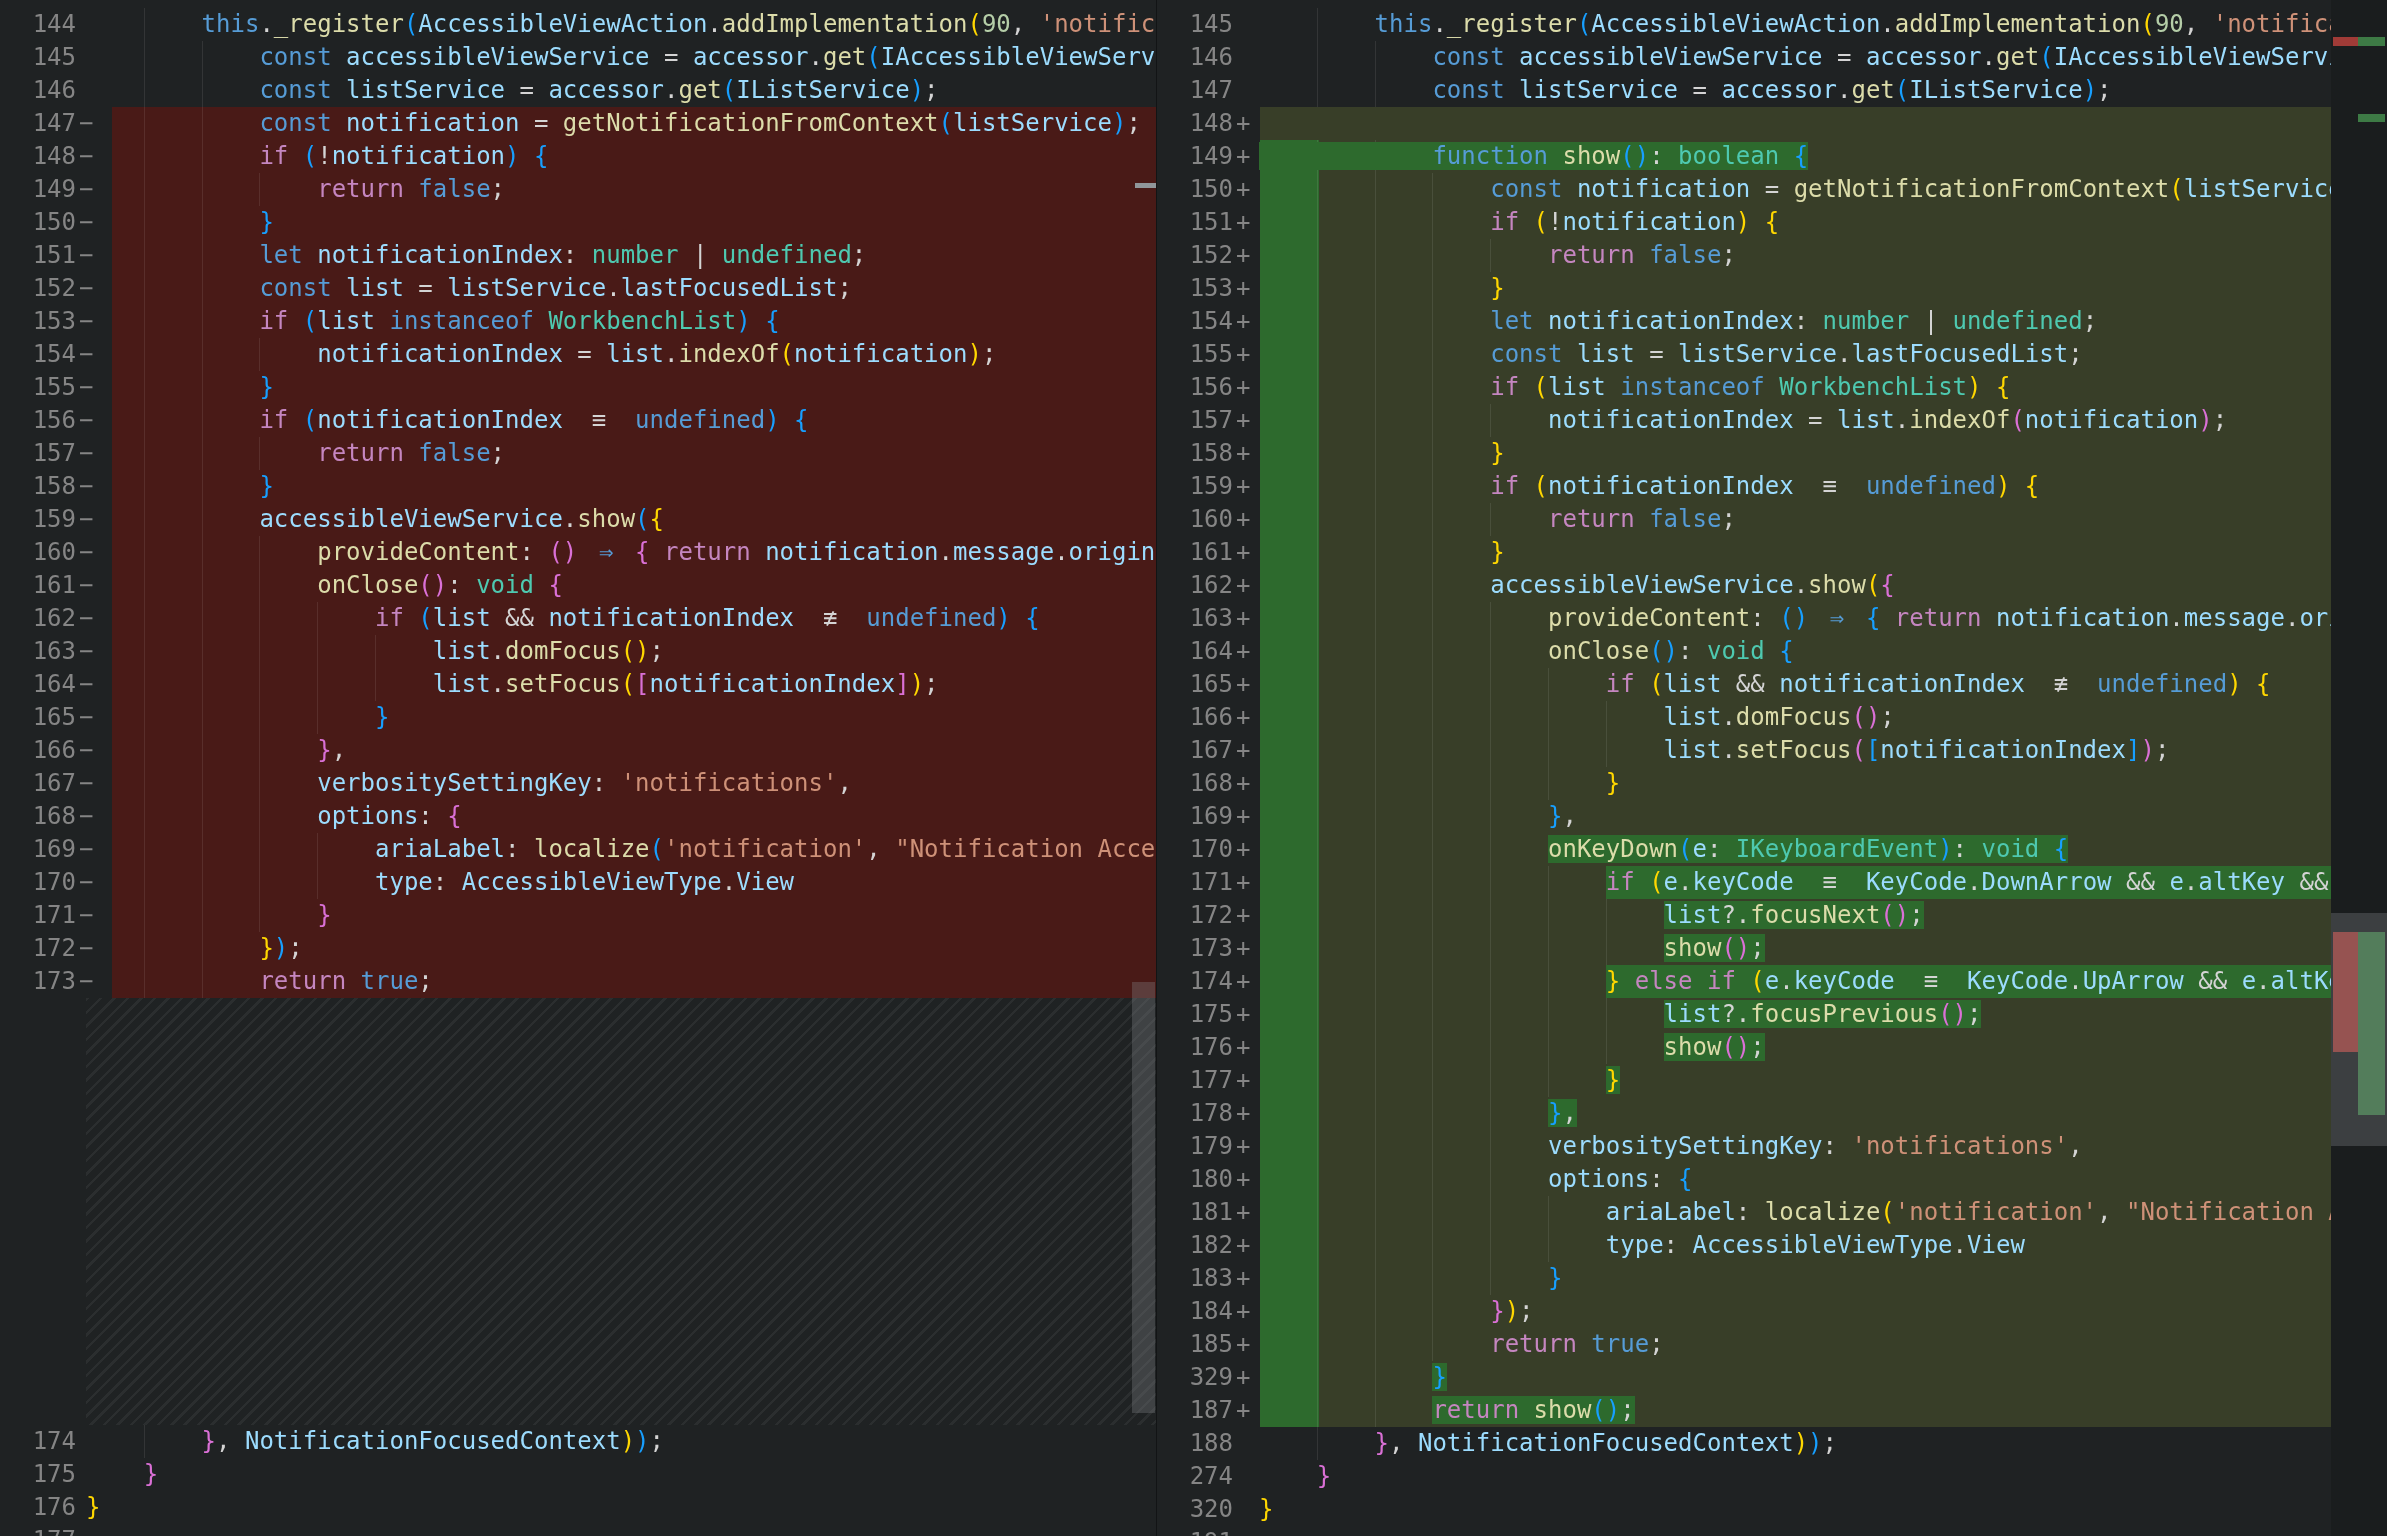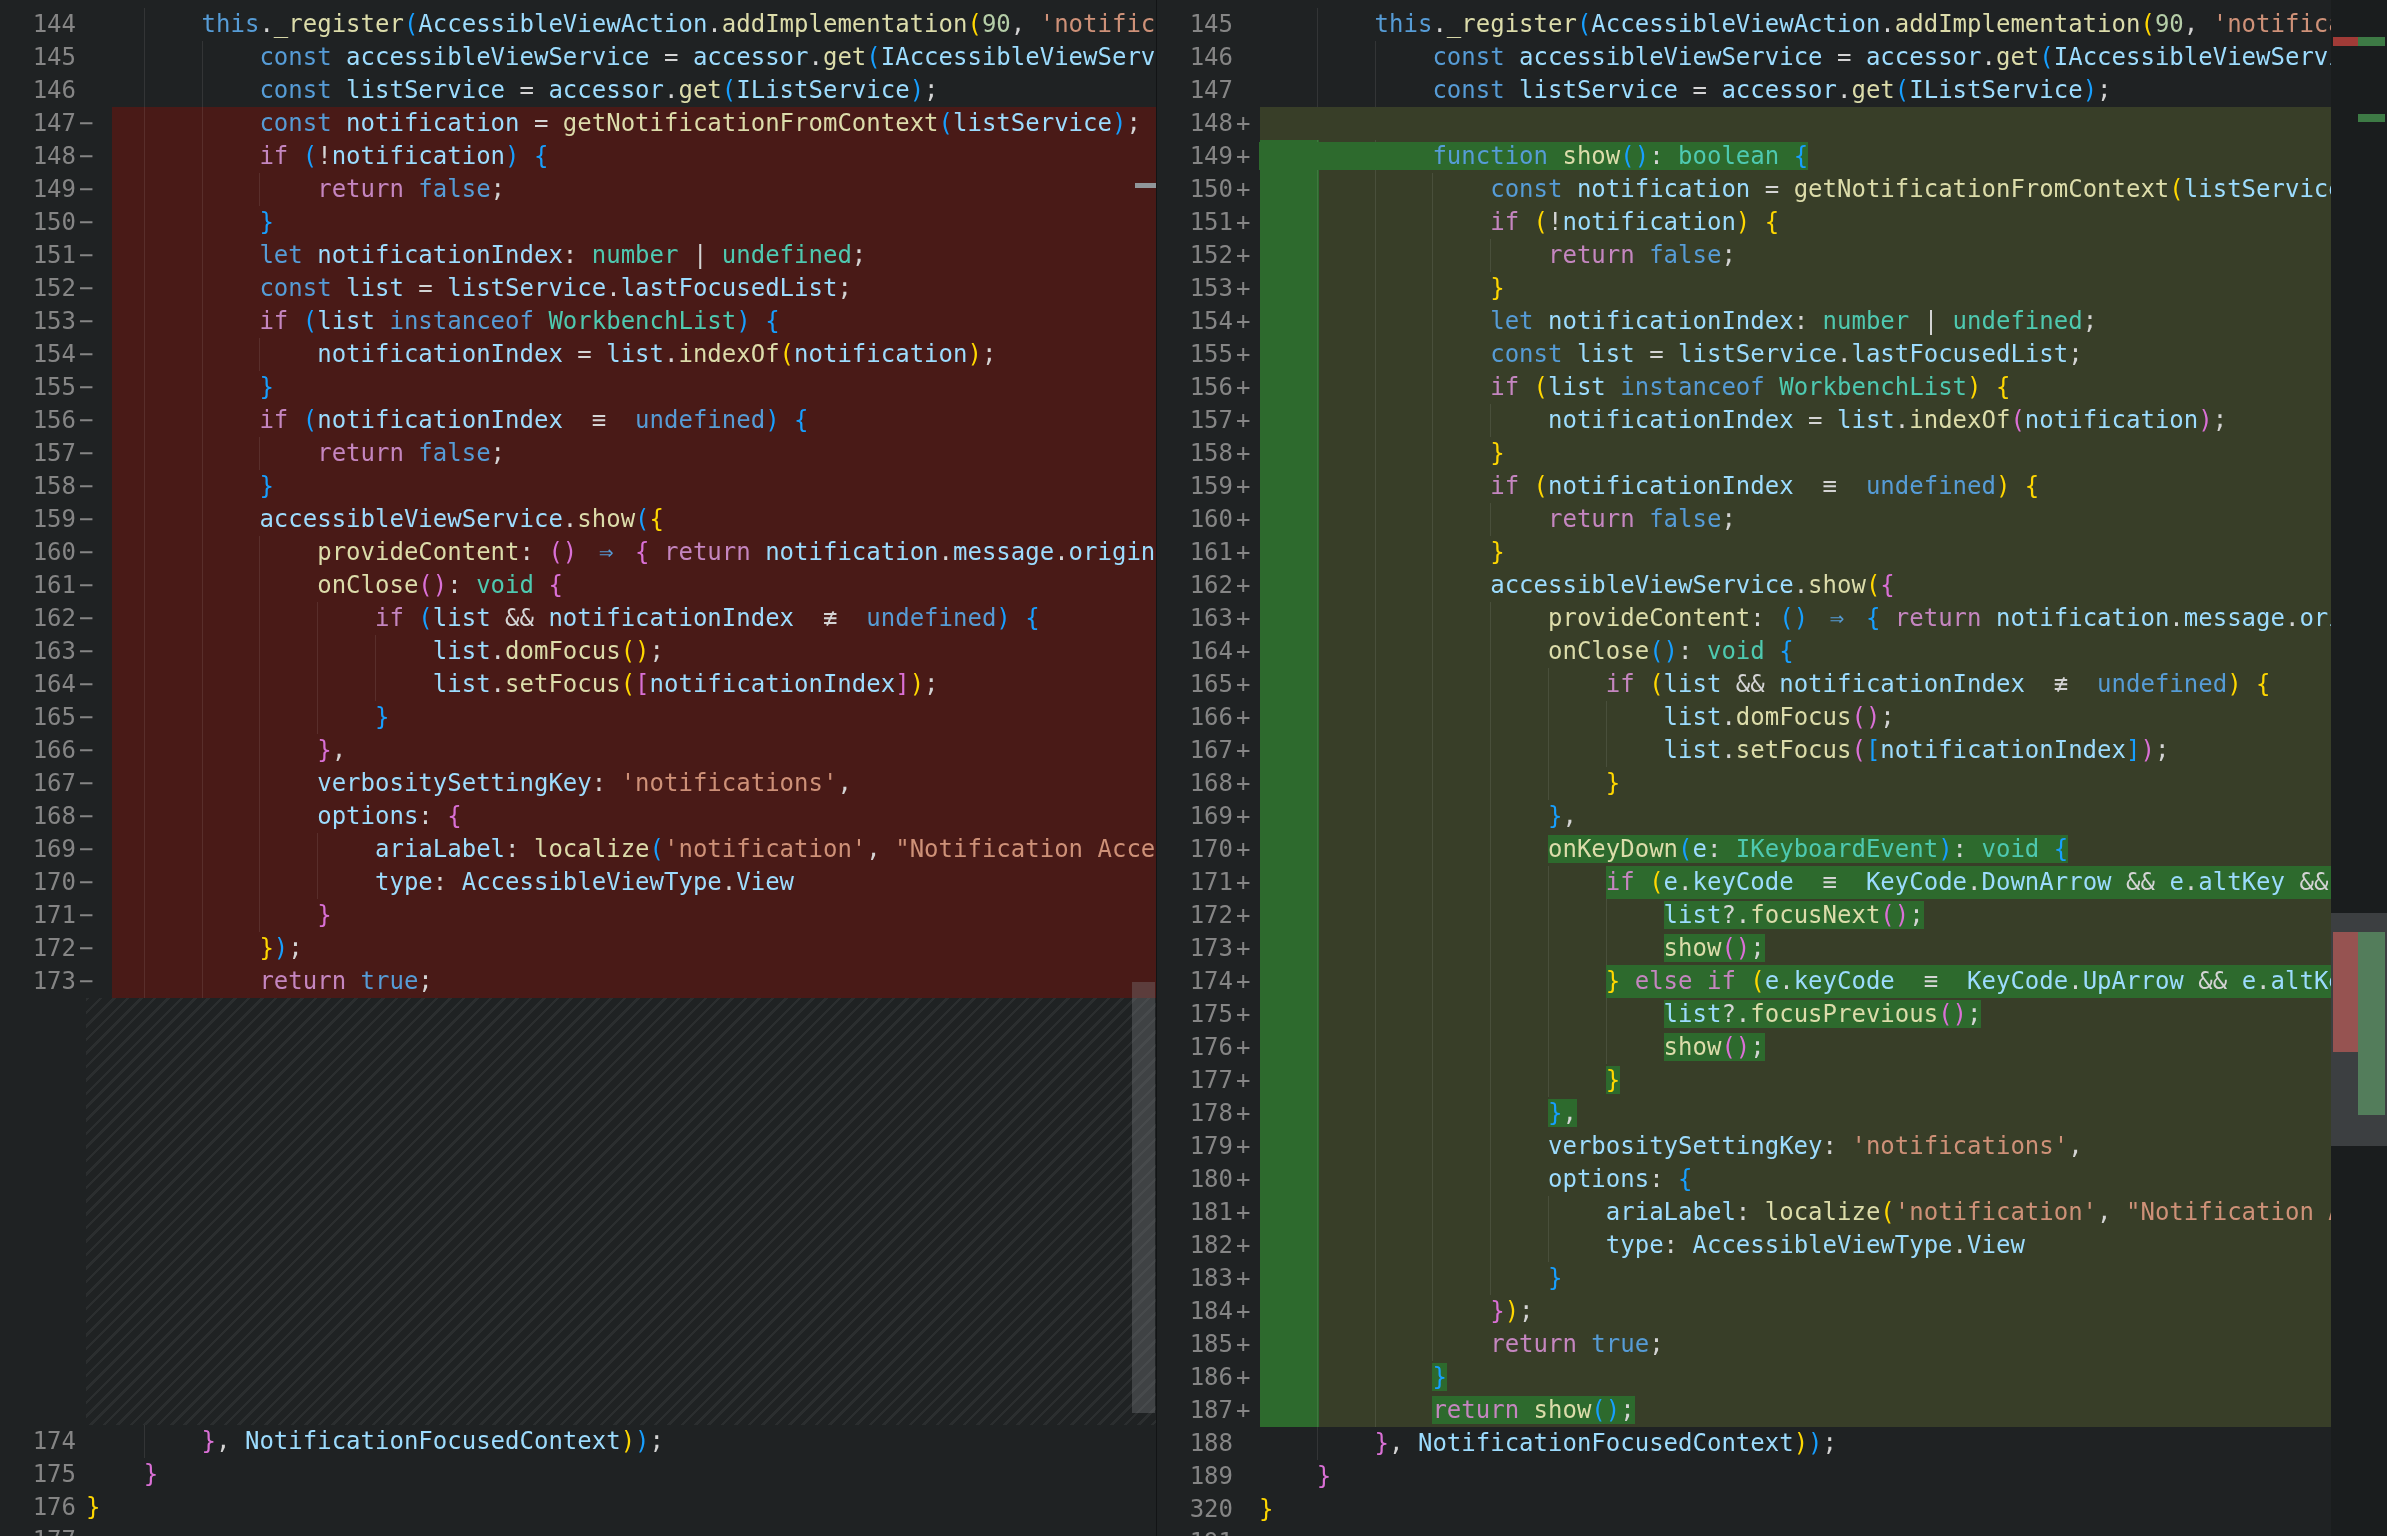--- a/index.html
+++ b/index.html
@@ -111,24 +111,24 @@
         <div class="row"><div class="bgadd"></div><div class="strip"></div><div class="guide" style="left: calc(4ch + 102px);"></div><div class="guide" style="left: calc(8ch + 102px);"></div><div class="guide" style="left: calc(12ch + 102px);"></div><div class="guide" style="left: calc(16ch + 102px);"></div><div class="guide" style="left: calc(20ch + 102px);"></div><div class="guide" style="left: calc(24ch + 102px);"></div><span class="num">176</span><span class="sign">+</span><span class="code" style="left: 102px;">                            <span class="hl"><span style="color:#dcdcaa">show</span><span style="color:#da70d6">(</span><span style="color:#da70d6">)</span><span style="color:#d4d4d4">;</span></span></span></div>
         <div class="row"><div class="bgadd"></div><div class="strip"></div><div class="guide" style="left: calc(4ch + 102px);"></div><div class="guide" style="left: calc(8ch + 102px);"></div><div class="guide" style="left: calc(12ch + 102px);"></div><div class="guide" style="left: calc(16ch + 102px);"></div><div class="guide" style="left: calc(20ch + 102px);"></div><span class="num">177</span><span class="sign">+</span><span class="code" style="left: 102px;">                        <span class="hl"><span style="color:#ffd700">}</span></span></span></div>
         <div class="row"><div class="bgadd"></div><div class="strip"></div><div class="guide" style="left: calc(4ch + 102px);"></div><div class="guide" style="left: calc(8ch + 102px);"></div><div class="guide" style="left: calc(12ch + 102px);"></div><div class="guide" style="left: calc(16ch + 102px);"></div><span class="num">178</span><span class="sign">+</span><span class="code" style="left: 102px;">                    <span class="hl"><span style="color:#179fff">}</span><span style="color:#d4d4d4">,</span></span></span></div>
         <div class="row"><div class="bgadd"></div><div class="strip"></div><div class="guide" style="left: calc(4ch + 102px);"></div><div class="guide" style="left: calc(8ch + 102px);"></div><div class="guide" style="left: calc(12ch + 102px);"></div><div class="guide" style="left: calc(16ch + 102px);"></div><span class="num">179</span><span class="sign">+</span><span class="code" style="left: 102px;">                    <span style="color:#9cdcfe">verbositySettingKey</span><span style="color:#d4d4d4">:</span> <span style="color:#ce9178">'notifications'</span><span style="color:#d4d4d4">,</span></span></div>
         <div class="row"><div class="bgadd"></div><div class="strip"></div><div class="guide" style="left: calc(4ch + 102px);"></div><div class="guide" style="left: calc(8ch + 102px);"></div><div class="guide" style="left: calc(12ch + 102px);"></div><div class="guide" style="left: calc(16ch + 102px);"></div><span class="num">180</span><span class="sign">+</span><span class="code" style="left: 102px;">                    <span style="color:#9cdcfe">options</span><span style="color:#d4d4d4">:</span> <span style="color:#179fff">{</span></span></div>
         <div class="row"><div class="bgadd"></div><div class="strip"></div><div class="guide" style="left: calc(4ch + 102px);"></div><div class="guide" style="left: calc(8ch + 102px);"></div><div class="guide" style="left: calc(12ch + 102px);"></div><div class="guide" style="left: calc(16ch + 102px);"></div><div class="guide" style="left: calc(20ch + 102px);"></div><span class="num">181</span><span class="sign">+</span><span class="code" style="left: 102px;">                        <span style="color:#9cdcfe">ariaLabel</span><span style="color:#d4d4d4">:</span> <span style="color:#dcdcaa">localize</span><span style="color:#ffd700">(</span><span style="color:#ce9178">'notification'</span><span style="color:#d4d4d4">,</span> <span style="color:#ce9178">"Notification Accessible View"</span></span></div>
         <div class="row"><div class="bgadd"></div><div class="strip"></div><div class="guide" style="left: calc(4ch + 102px);"></div><div class="guide" style="left: calc(8ch + 102px);"></div><div class="guide" style="left: calc(12ch + 102px);"></div><div class="guide" style="left: calc(16ch + 102px);"></div><div class="guide" style="left: calc(20ch + 102px);"></div><span class="num">182</span><span class="sign">+</span><span class="code" style="left: 102px;">                        <span style="color:#9cdcfe">type</span><span style="color:#d4d4d4">:</span> <span style="color:#9cdcfe">AccessibleViewType</span><span style="color:#d4d4d4">.</span><span style="color:#9cdcfe">View</span></span></div>
         <div class="row"><div class="bgadd"></div><div class="strip"></div><div class="guide" style="left: calc(4ch + 102px);"></div><div class="guide" style="left: calc(8ch + 102px);"></div><div class="guide" style="left: calc(12ch + 102px);"></div><div class="guide" style="left: calc(16ch + 102px);"></div><span class="num">183</span><span class="sign">+</span><span class="code" style="left: 102px;">                    <span style="color:#179fff">}</span></span></div>
         <div class="row"><div class="bgadd"></div><div class="strip"></div><div class="guide" style="left: calc(4ch + 102px);"></div><div class="guide" style="left: calc(8ch + 102px);"></div><div class="guide" style="left: calc(12ch + 102px);"></div><span class="num">184</span><span class="sign">+</span><span class="code" style="left: 102px;">                <span style="color:#da70d6">}</span><span style="color:#ffd700">)</span><span style="color:#d4d4d4">;</span></span></div>
         <div class="row"><div class="bgadd"></div><div class="strip"></div><div class="guide" style="left: calc(4ch + 102px);"></div><div class="guide" style="left: calc(8ch + 102px);"></div><div class="guide" style="left: calc(12ch + 102px);"></div><span class="num">185</span><span class="sign">+</span><span class="code" style="left: 102px;">                <span style="color:#c586c0">return</span> <span style="color:#569cd6">true</span><span style="color:#d4d4d4">;</span></span></div>
-        <div class="row"><div class="bgadd"></div><div class="strip"></div><div class="guide" style="left: calc(4ch + 102px);"></div><div class="guide" style="left: calc(8ch + 102px);"></div><span class="num">186</span><span class="sign">+</span><span class="code" style="left: 102px;">            <span class="hl"><span style="color:#179fff">}</span></span></span></div>
+        <div class="row"><div class="bgadd"></div><div class="strip"></div><div class="guide" style="left: calc(4ch + 102px);"></div><div class="guide" style="left: calc(8ch + 102px);"></div><span class="num">329</span><span class="sign">+</span><span class="code" style="left: 102px;">            <span class="hl"><span style="color:#179fff">}</span></span></span></div>
         <div class="row"><div class="bgadd"></div><div class="strip"></div><div class="guide" style="left: calc(4ch + 102px);"></div><div class="guide" style="left: calc(8ch + 102px);"></div><span class="num">187</span><span class="sign">+</span><span class="code" style="left: 102px;">            <span class="hl"><span style="color:#c586c0">return</span> <span style="color:#dcdcaa">show</span><span style="color:#179fff">(</span><span style="color:#179fff">)</span><span style="color:#d4d4d4">;</span></span></span></div>
         <div class="row"><div class="guide" style="left: calc(4ch + 102px);"></div><span class="num">188</span><span class="code" style="left: 102px;">        <span style="color:#da70d6">}</span><span style="color:#d4d4d4">,</span> <span style="color:#9cdcfe">NotificationFocusedContext</span><span style="color:#ffd700">)</span><span style="color:#179fff">)</span><span style="color:#d4d4d4">;</span></span></div>
-        <div class="row"><span class="num">189</span><span class="code" style="left: 102px;">    <span style="color:#da70d6">}</span></span></div>
+        <div class="row"><span class="num">274</span><span class="code" style="left: 102px;">    <span style="color:#da70d6">}</span></span></div>
         <div class="row"><span class="num">320</span><span class="code" style="left: 102px;"><span style="color:#ffd700">}</span></span></div>
         <div class="row"><span class="num">191</span><span class="code" style="left: 102px;"></span></div>
       </div>
     <div class="ruler" id="ruler">
         <div class="mk" style="left: 2px; width: 25px; top: 37px; height: 9px; background: rgb(160, 59, 55);"></div>
         <div class="mk" style="left: 27px; width: 27px; top: 37px; height: 9px; background: rgb(61, 122, 69);"></div>
         <div class="mk" style="left: 27px; width: 27px; top: 114px; height: 8px; background: rgb(61, 122, 69);"></div>
         <div class="mk" style="left: 2px; width: 25px; top: 932px; height: 120px; background: rgb(160, 59, 55);"></div>
         <div class="mk" style="left: 27px; width: 27px; top: 932px; height: 183px; background: rgb(61, 122, 69);"></div>
       </div>

